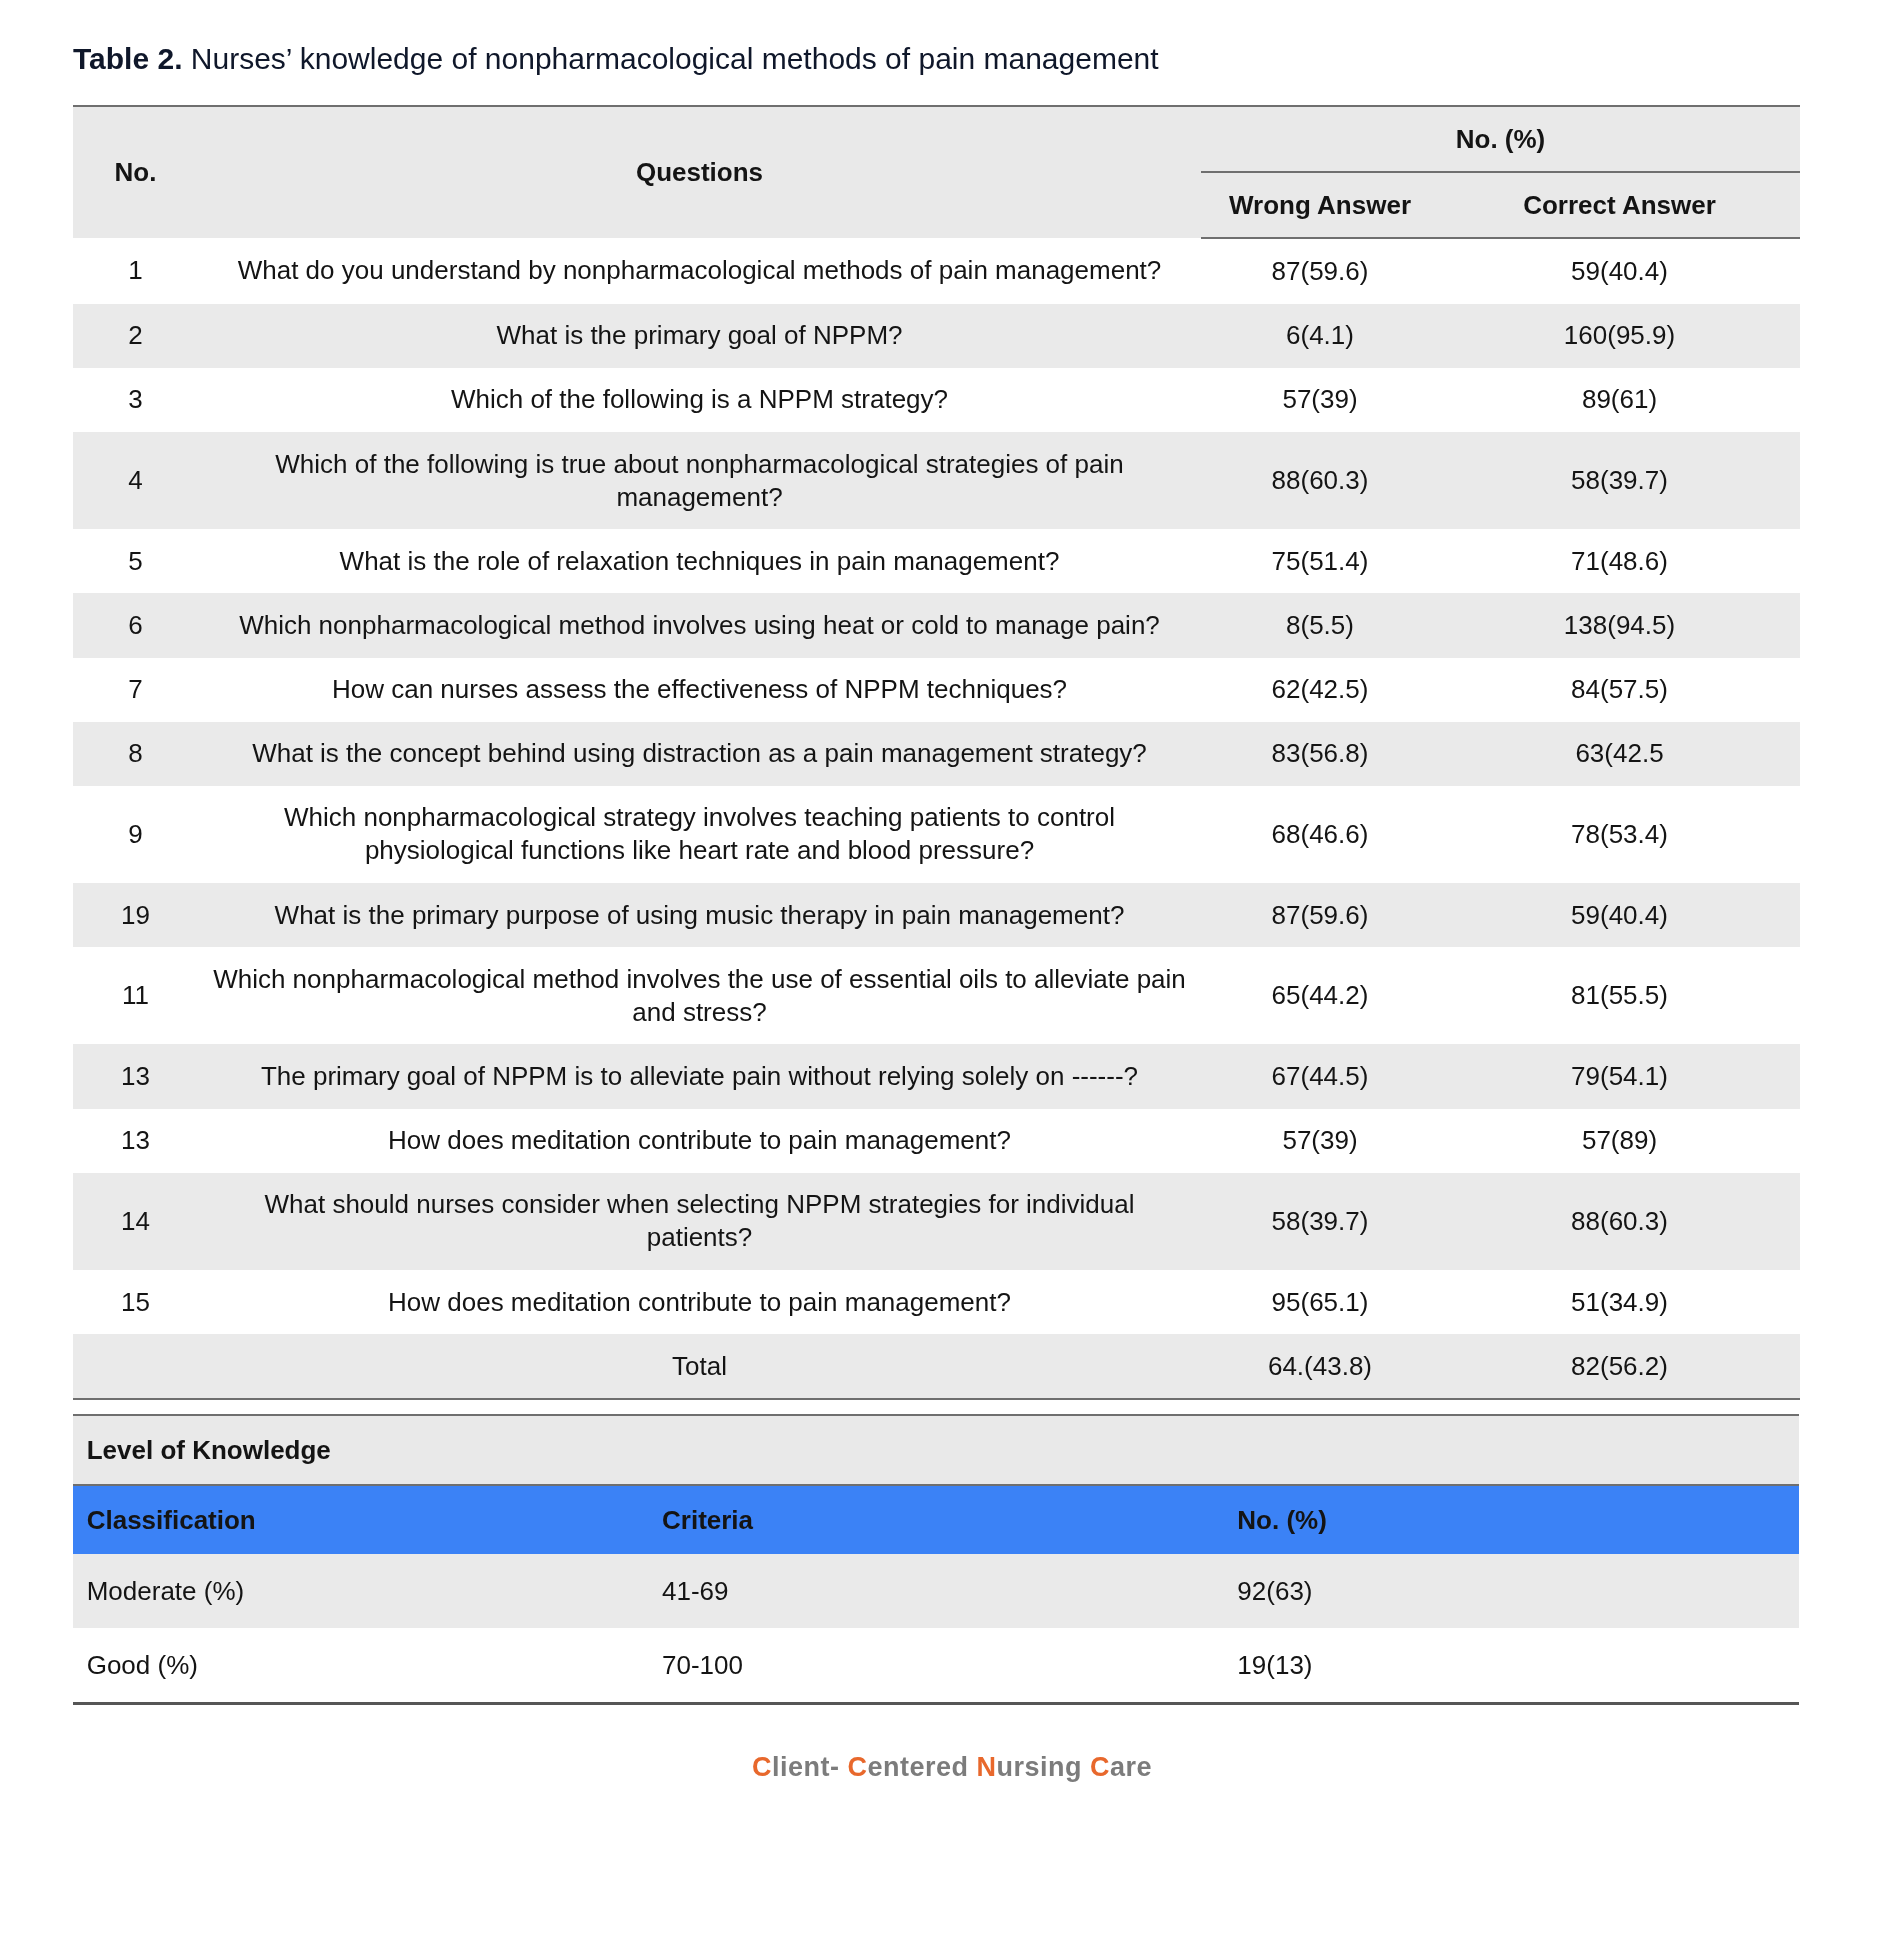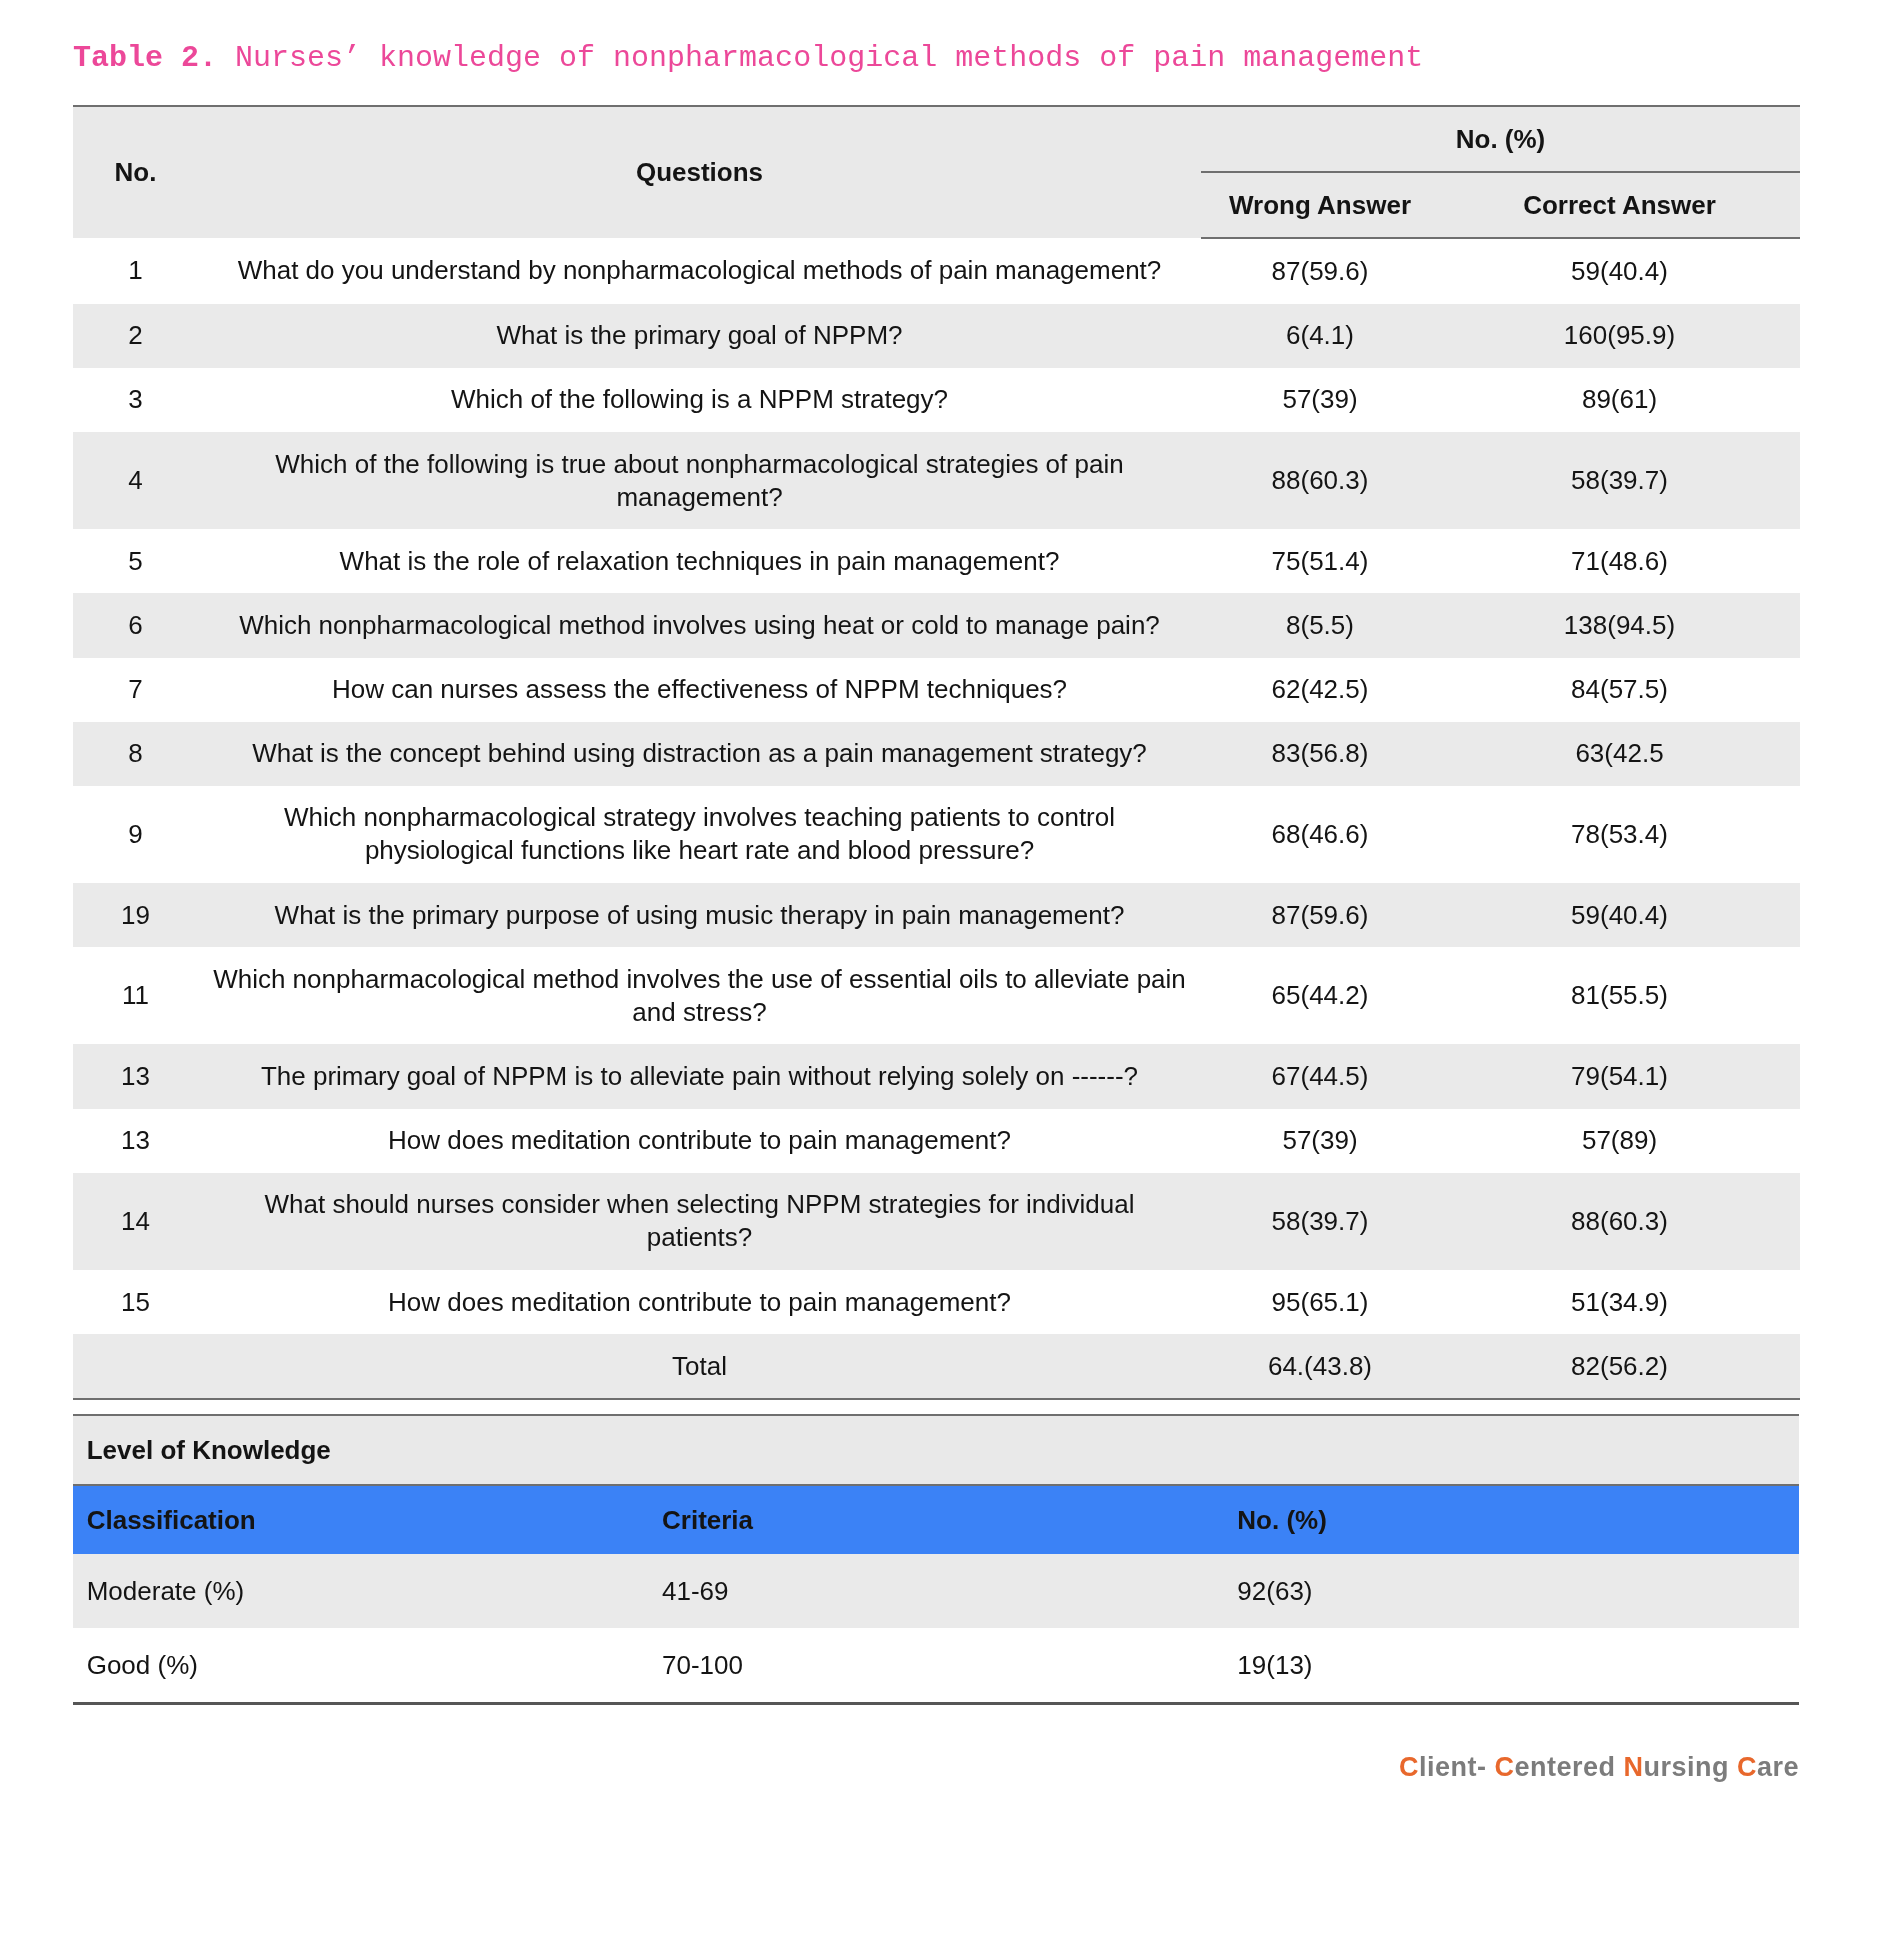--- a/index.html
+++ b/index.html
@@ -9,25 +9,25 @@
     height: 1950px;
     overflow: hidden;
     font-family: "Liberation Sans", sans-serif;
     color: #141414;
   }
   .page {
     padding: 39px 80px 0 73px;
   }
   
   .caption {
-    font-family: Liberation Mono, monospace;
+    font-family: Liberation Sans, sans-serif;
     font-size: 30px;
     line-height: 39px;
     margin-bottom: 27px;
-    color: #ec4899;
+    color: #0f172a;
   }
   .caption .bold { font-weight: bold; }
   
   table { border-collapse: collapse; table-layout: fixed; }
   .main {
     width: 1726px;
     border-top: 2.9px solid #6f6f6f;
     border-bottom: 2.9px solid #6f6f6f;
   }
   .main th, .main td {
@@ -66,21 +66,21 @@
     border-bottom: 2px solid #6f6f6f;
   }
   .lok .lok-col-header { background: #3b82f6; font-weight: bold; }
   .lok tbody td { padding: 20.5px 13.7px; }
   .lok tbody tr:nth-child(odd) { background: #eaeaea; }
   .lok-col { width: 33.33%; }
   
   .footer {
     width: 1726px;
     margin-top: 15.6px;
-    text-align: right;
+    text-align: center;
     font-size: 27px;
     font-weight: bold;
     white-space: pre;
     letter-spacing: 0.5px;
   }
   .footer .ltr-gray { color: #7c7c7c; }
   .footer .ltr-accent { color: #e8682c; }
 </style>
 </head>
 <body>

